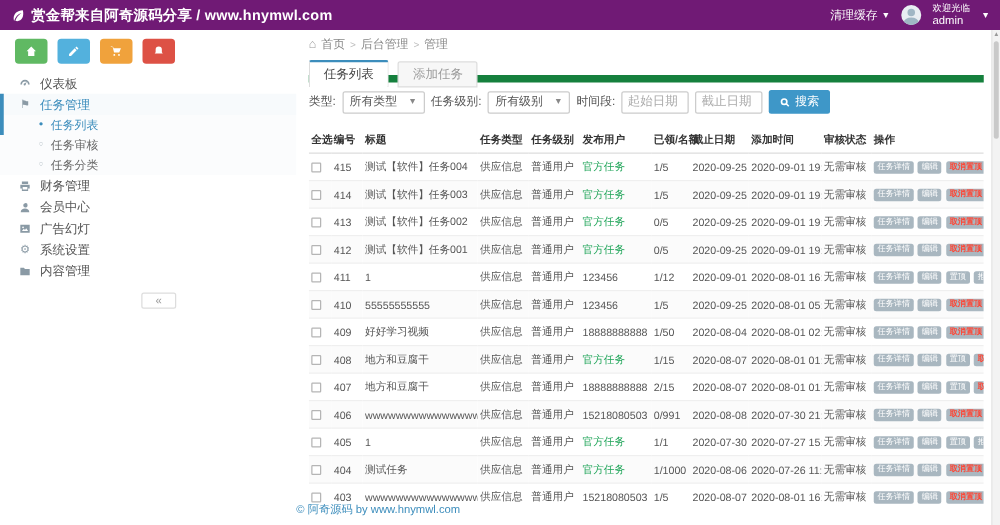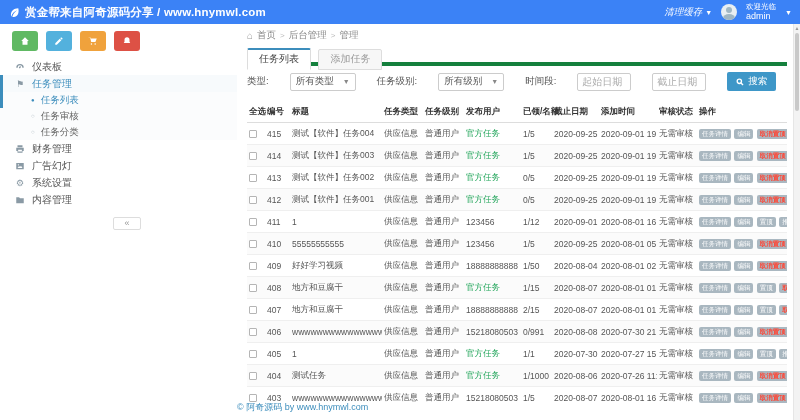--- a/index.html
+++ b/index.html
@@ -1,25 +1,25 @@
 <!DOCTYPE html>
 <html><head>
 <meta charset="utf-8">
 <style>
   * { margin:0; padding:0; box-sizing:border-box; }
   html,body { width:800px; height:420px; overflow:hidden; }
   body { font-family:"Liberation Sans","DejaVu Sans",sans-serif; background:#fff; }
   #app { position:relative; width:800px; height:420px; overflow:hidden; background:#fff; }
 
   
-  .hdr { position:absolute; top:0; left:0; right:0; height:24px; background:#3b82f6; display:flex; align-items:center; color:#fff; z-index:5; }
+  .hdr { position:absolute; top:0; left:0; right:0; height:24px; background:#701a75; display:flex; align-items:center; color:#fff; z-index:5; }
   .brand { display:flex; align-items:center; gap:5px; padding-left:9px; font-size:11.5px; font-weight:bold; letter-spacing:.2px; }
   .brand svg { width:11px; height:11px; fill:#fff; }
   .hdr-right { margin-left:auto; display:flex; align-items:center; gap:9px; padding-right:8px; }
-  .cache { font-size:9.5px; display:flex; align-items:center; gap:3px; cursor:pointer;font-style:italic; }
+  .cache { font-size:9.5px; display:flex; align-items:center; gap:3px; cursor:pointer; }
   .caret { font-size:7px; line-height:1; }
   .avatar { width:16px; height:16px; border-radius:50%; background:#e8eef2; position:relative; overflow:hidden; flex:0 0 auto; }
   .avatar:before { content:""; position:absolute; top:3px; left:5px; width:6px; height:6px; border-radius:50%; background:#9fb6c4; }
   .avatar:after { content:""; position:absolute; top:10px; left:2px; width:12px; height:8px; border-radius:50%; background:#9fb6c4; }
   .user-block { font-size:7.5px; line-height:1.15; text-align:left; }
   .user-block .uname { font-size:9px; }
 
   
   .sidebar { position:absolute; top:24px; left:0; width:255px; bottom:0; background:#fff; border-right:1px solid #e7e7e7; }
   .quick { display:flex; gap:8px; padding:7px 12px 6px 12px; }
@@ -38,26 +38,26 @@
   .smi.active .dot { color:#3c8dbc; }
   .smi.active:after { content:""; position:absolute; right:0; top:3px; width:5px; height:9px; background:#3c8dbc; border-radius:4px 0 0 4px; }
   .collapse-box { width:28px; height:13px; border:1px solid #ddd; border-radius:2px; margin:9px auto 0 auto; text-align:center; font-size:9px; line-height:11px; color:#999; cursor:pointer; }
 
   
   .content { position:absolute; top:24px; left:237px; right:7px; bottom:0; background:#fff; padding:5px 6px 0 10px; }
   .crumbs { display:flex; align-items:center; gap:4px; font-size:9.5px; color:#888; }
   .crumbs .home { font-size:10px; color:#999; }
   .crumbs .sep { color:#bbb; font-size:8px; }
 
-  .tabs { margin-top:5px; border-bottom:4px solid #15803d; height:19px; }
+  .tabs { margin-top:5px; border-bottom:6px solid #15803d; height:19px; }
   .tab { display:inline-block; padding:2px 11px 3px 11px; font-size:10px; border:1px solid #ddd; margin-right:3px; position:relative; top:1px; cursor:pointer; border-radius:2px 2px 0 0; }
   .tab.active { background:#fff; border-bottom-color:#fff; border-top:2px solid #3c8dbc; color:#444; }
   .tab.inactive { background:#f7f7f7; color:#9a9a9a; }
 
-  .filter { display:flex; align-items:center; gap:21px; margin:6px 0 12px 0; font-size:9.5px; color:#555; }
+  .filter { display:flex; align-items:center; gap:5px; margin:6px 0 12px 0; font-size:9.5px; color:#555; }
   .fsel { border:1px solid #ccc; border-radius:2px; background:#fff; padding:1.5px 5px; display:flex; align-items:center; gap:9px; font-size:9.5px; color:#555; cursor:pointer; }
   .fsel .caret { color:#888; }
   .filter input { width:54px; border:1px solid #ccc; border-radius:2px; font-size:10px; padding:2.5px 4px; color:#555; font-family:"Liberation Sans",sans-serif; }
   .filter input::placeholder { color:#aaa; }
   .search-btn { background:#3e97c8; color:#fff; border:none; border-radius:2px; font-size:9.5px; padding:3px 9px; display:flex; align-items:center; gap:4px; cursor:pointer; font-family:"Liberation Sans",sans-serif; }
   .search-btn svg { width:8px; height:8px; stroke:#fff; fill:none; stroke-width:2; }
 
   .twrap { height:301px; overflow:hidden; margin-top:2px; }
   table { width:100%; border-collapse:collapse; table-layout:fixed; font-size:8.5px; color:#555; }
   th { text-align:left; font-weight:bold; color:#333; padding:3px 2px 4px 2px; border-bottom:1px solid #ddd; white-space:nowrap; font-size:8.5px; }
@@ -148,20 +148,27 @@
         <div class="smi">
           <span class="dot">○</span>
           <span>任务分类</span>
         </div>
       </div>
       <div class="mi">
         <svg viewBox="0 0 16 16">
             <path d="M4 2h8v3H4V2zM2 6h12v5h-2v3H4v-3H2V6zm3 3v3h6V9H5z"></path>
           </svg>
         <span>财务管理</span>
+        <span class="chev">∨</span>
+      </div>
+      <div class="mi">
+        <svg viewBox="0 0 16 16">
+            <path d="M8 2.5A2.8 2.8 0 1 1 8 8a2.8 2.8 0 0 1 0-5.5zM2.5 14c0-3 2.5-4.6 5.5-4.6s5.5 1.6 5.5 4.6H2.5z"></path>
+          </svg>
+        <span>会员中心</span>
         <span class="chev">∨</span>
       </div>
       <div class="mi">
         <svg viewBox="0 0 16 16">
             <path d="M2 3h12v10H2V3zm2 8h8L9.5 7.5 8 9.5 6.5 8 4 11zm1.5-6a1.1 1.1 0 1 0 0 2.2 1.1 1.1 0 0 0 0-2.2z"></path>
           </svg>
         <span>广告幻灯</span>
         <span class="chev">∨</span>
       </div>
       <div class="mi">

